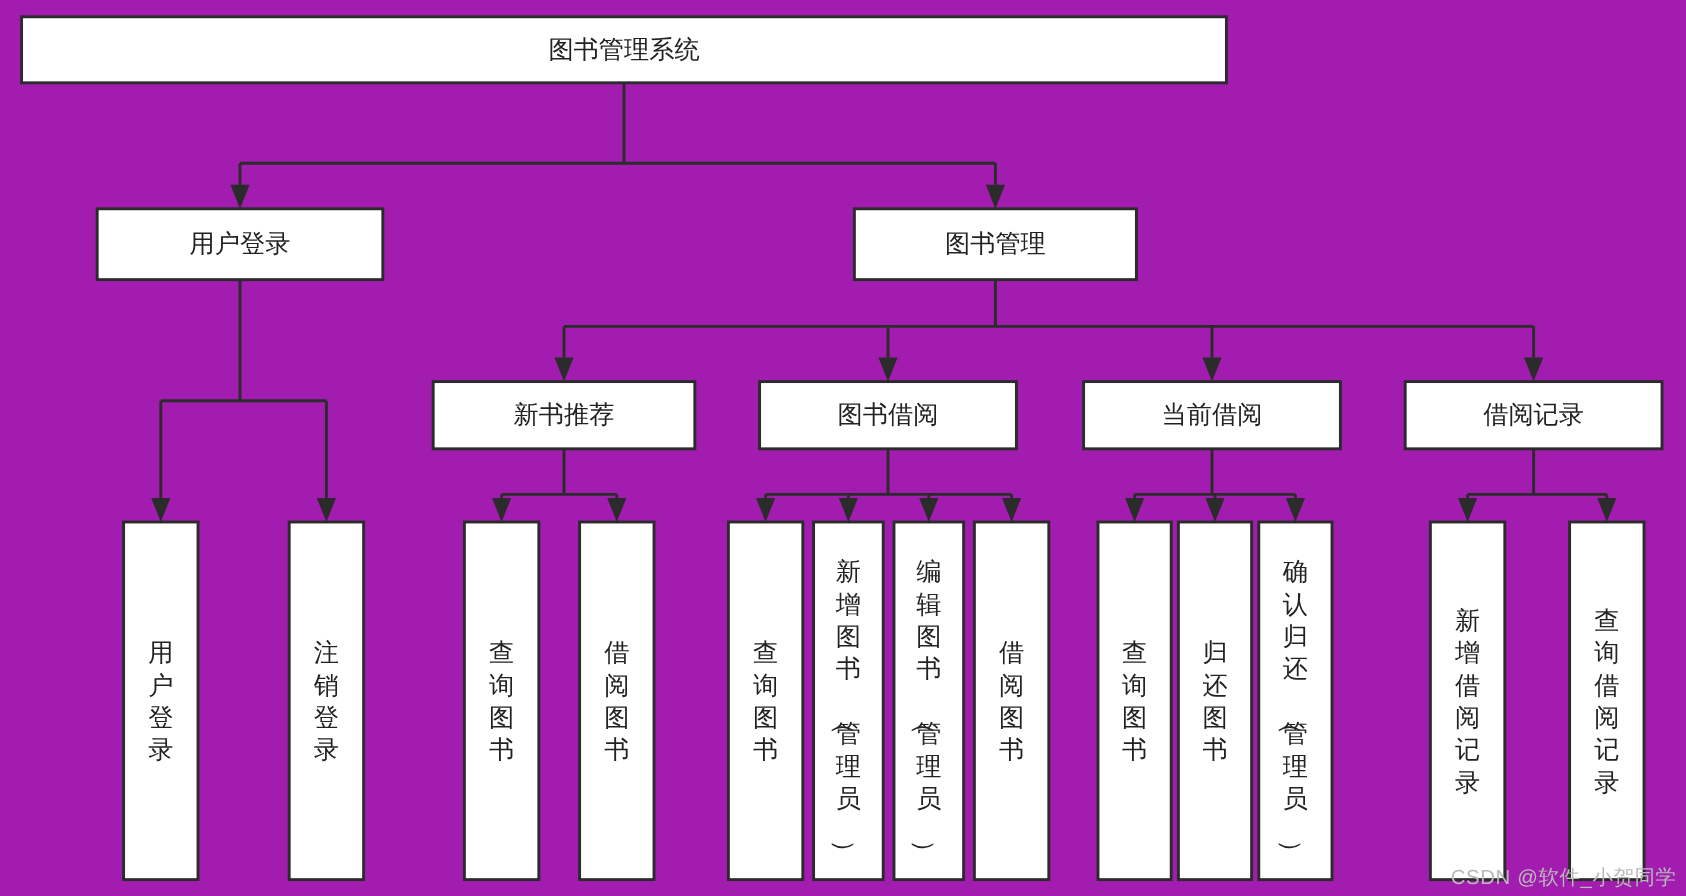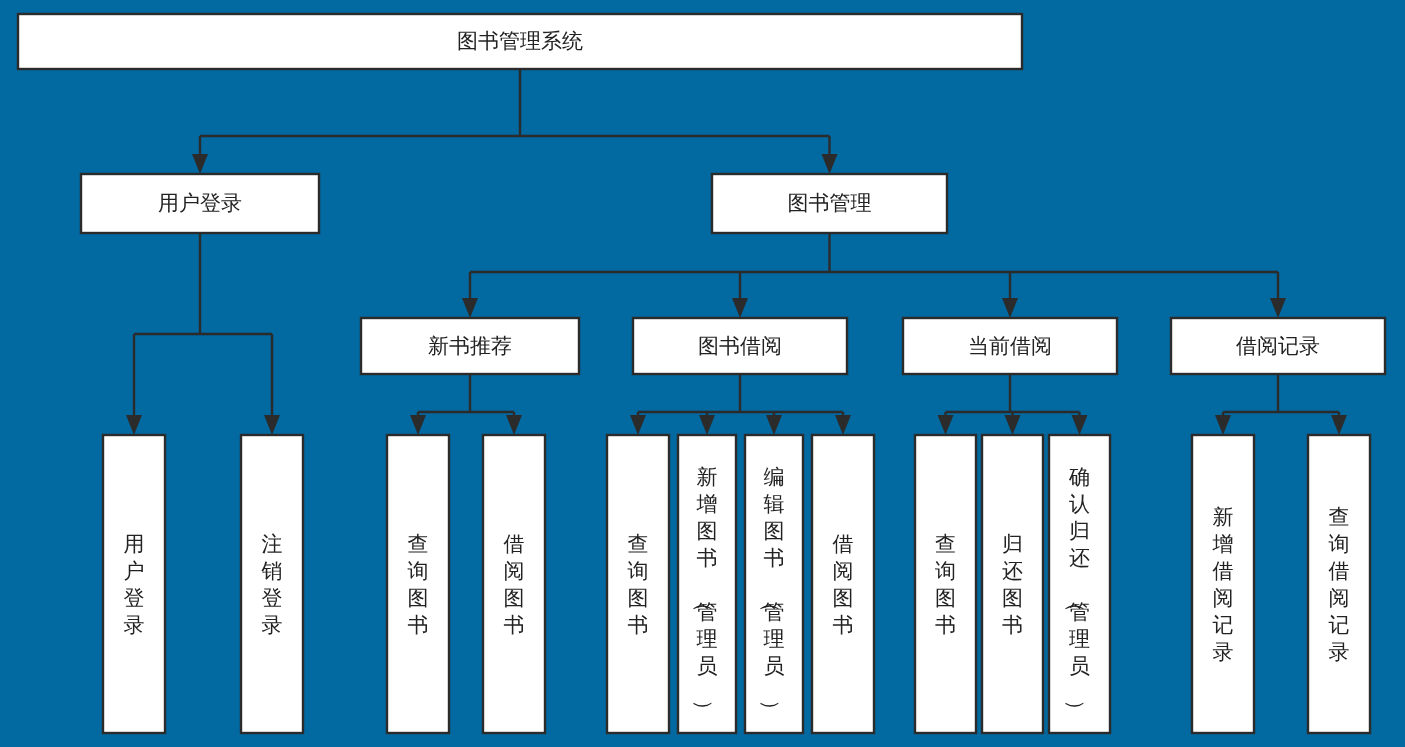--- a/index.html
+++ b/index.html
@@ -11,21 +11,21 @@
   body {
     width: 1405px;
     height: 747px;
     overflow: hidden;
     font-family: "Liberation Sans", "DejaVu Sans", sans-serif;
   }
   #diagram-root {
     position: relative;
     width: 1405px;
     height: 747px;
-    background: #0369a1;
+    background: #a21caf;
   }
   svg#flow-svg {
     position: absolute;
     top: 0;
     left: 0;
     width: 1405px;
     height: 747px;
     display: block;
   }
   .node-box {
@@ -205,13 +205,14 @@
           <rect x="1192" y="435" width="62" height="298" class="node-box"></rect>
           <text x="1223" class="node-label-v"><tspan x="1223" y="524.06">新</tspan><tspan x="1223" y="551.06">增</tspan><tspan x="1223" y="578.06">借</tspan><tspan x="1223" y="605.06">阅</tspan><tspan x="1223" y="632.06">记</tspan><tspan x="1223" y="659.06">录</tspan></text>
         </g>
         <g>
           <rect x="1308" y="435" width="62" height="298" class="node-box"></rect>
           <text x="1339" class="node-label-v"><tspan x="1339" y="524.06">查</tspan><tspan x="1339" y="551.06">询</tspan><tspan x="1339" y="578.06">借</tspan><tspan x="1339" y="605.06">阅</tspan><tspan x="1339" y="632.06">记</tspan><tspan x="1339" y="659.06">录</tspan></text>
         </g>
       </g>
   </svg>
 
+  <div class="watermark">CSDN @软件_小贺同学</div>
 </div>
 
 </body></html>

